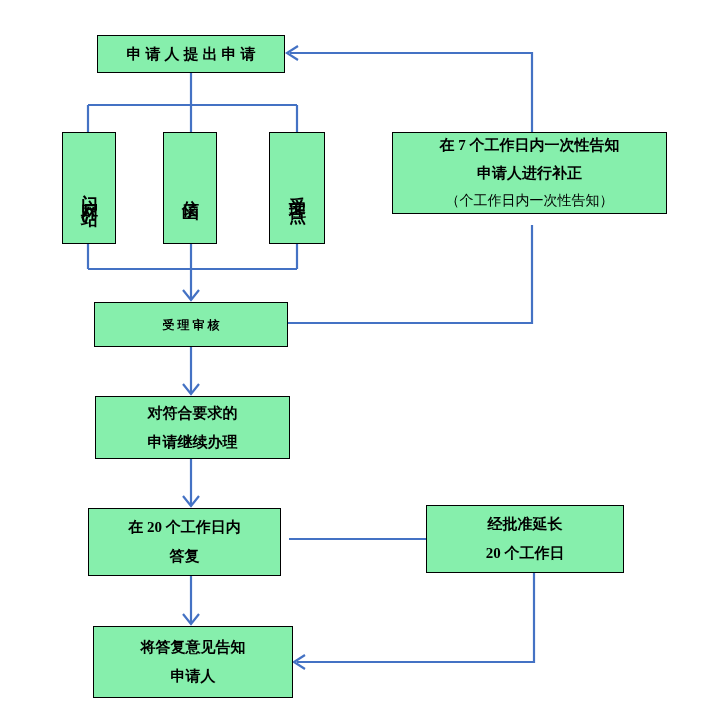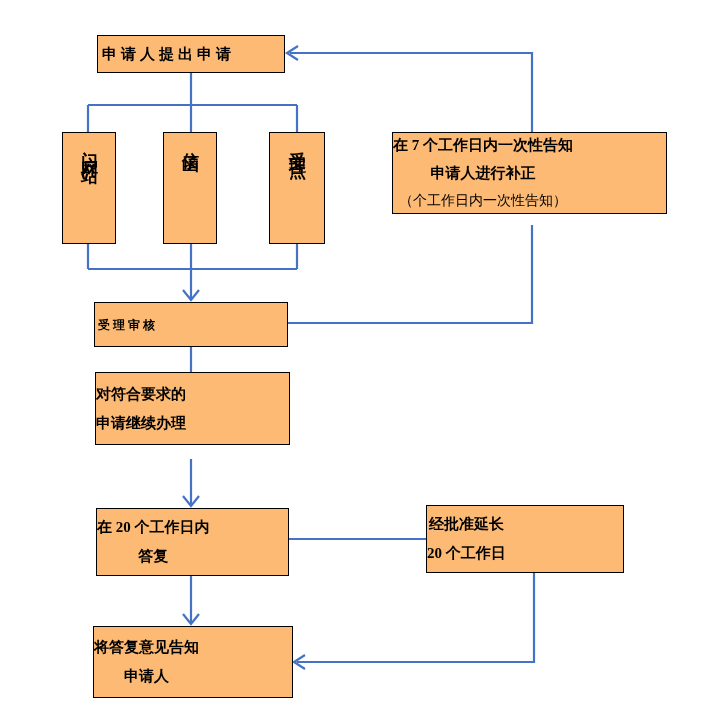--- a/index.html
+++ b/index.html
@@ -5,35 +5,35 @@
   * { margin:0; padding:0; box-sizing:border-box; }
   body { background:#fff; }
   .stage {
     position:relative; width:717px; height:725px; background:#ffffff;
     font-family:"Liberation Serif","DejaVu Serif",serif; color:#000;
     overflow:hidden;
   }
   .connectors { position:absolute; left:0; top:0; width:717px; height:725px; z-index:0; }
   .connectors path { fill:none; stroke:#4472C4; stroke-width:2.2; }
   .box {
-    position:absolute; z-index:1; background:#fdba74; border:1.6px solid #000;
-    display:flex; align-items:center; 
+    position:absolute; z-index:1; background:#86efac; border:1.6px solid #000;
+    display:flex; align-items:center; justify-content:center;
     text-align:center; font-weight:bold; font-size:15px; line-height:28px;
   }
   .box .lines { display:block; }
   .box-apply   { left:97px;  top:35px;  width:188px; height:38px; letter-spacing:4px; padding-left:4px; }
   .vbox { writing-mode:vertical-rl; text-orientation:upright; font-size:17px; letter-spacing:5px; padding-top:5px; }
   .box-portal  { left:62px;  top:132px; width:54px;  height:112px; }
   .box-letter  { left:163px; top:132px; width:54px;  height:112px; }
   .box-accept  { left:269px; top:132px; width:56px;  height:112px; }
   .box-notify  { left:392px; top:132px; width:275px; height:82px; line-height:28px; }
   .box-notify .note { font-weight:normal; font-size:14px; }
   .box-review  { left:94px;  top:302px; width:194px; height:45px; font-size:12px; letter-spacing:3px; padding-left:3px; }
-  .box-continue{ left:95px;  top:372px; width:195px; height:73px; line-height:29px; }
-  .box-reply   { left:96px;  top:508px; width:193px; height:68px; line-height:29px; }
+  .box-continue{ left:95px;  top:396px; width:195px; height:63px; line-height:29px; }
+  .box-reply   { left:88px;  top:508px; width:193px; height:68px; line-height:29px; }
   .box-extend  { left:426px; top:505px; width:198px; height:68px; line-height:29px; }
   .box-inform  { left:93px;  top:626px; width:200px; height:72px; line-height:29px; }
 </style>
 </head>
 <body>
 
 <div class="stage">
 
   <svg class="connectors" viewBox="0 0 717 725" xmlns="http://www.w3.org/2000/svg">
 

